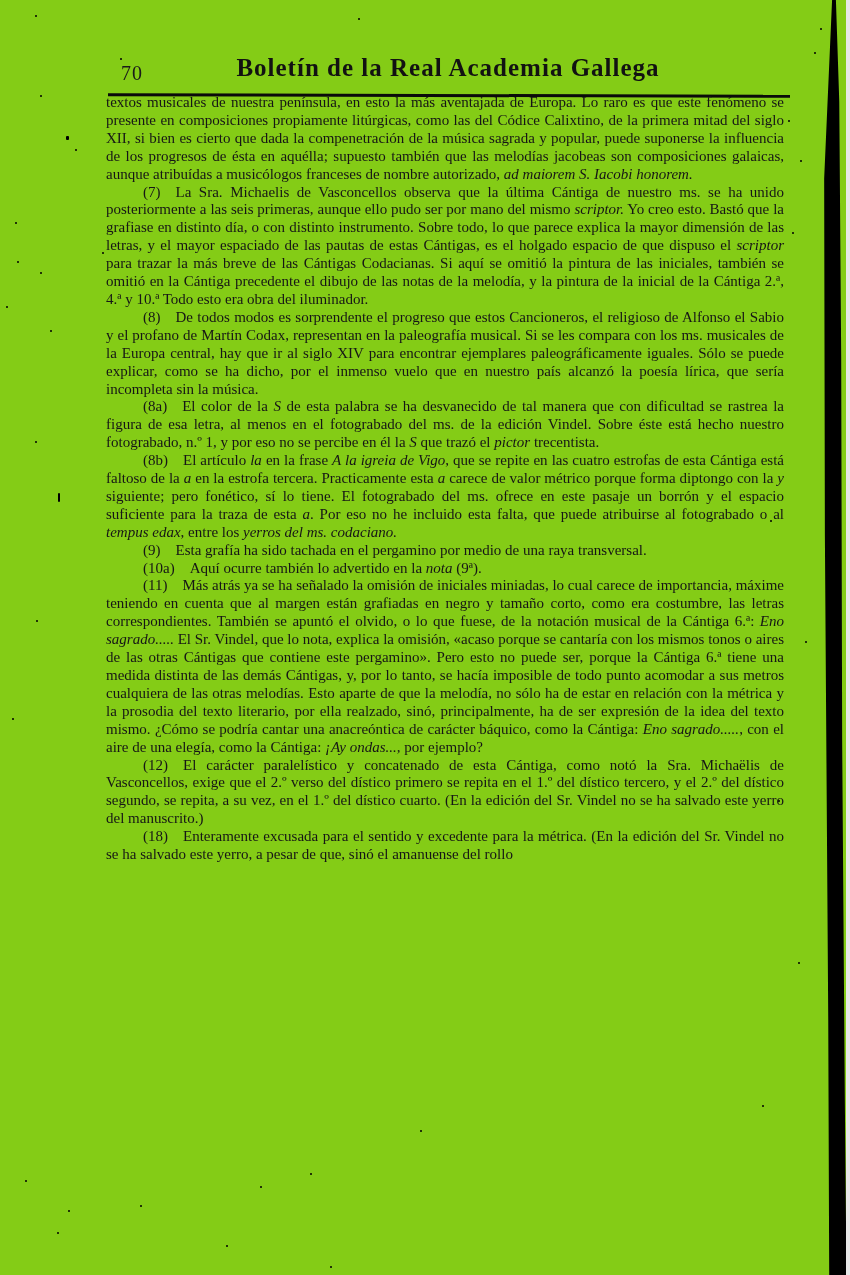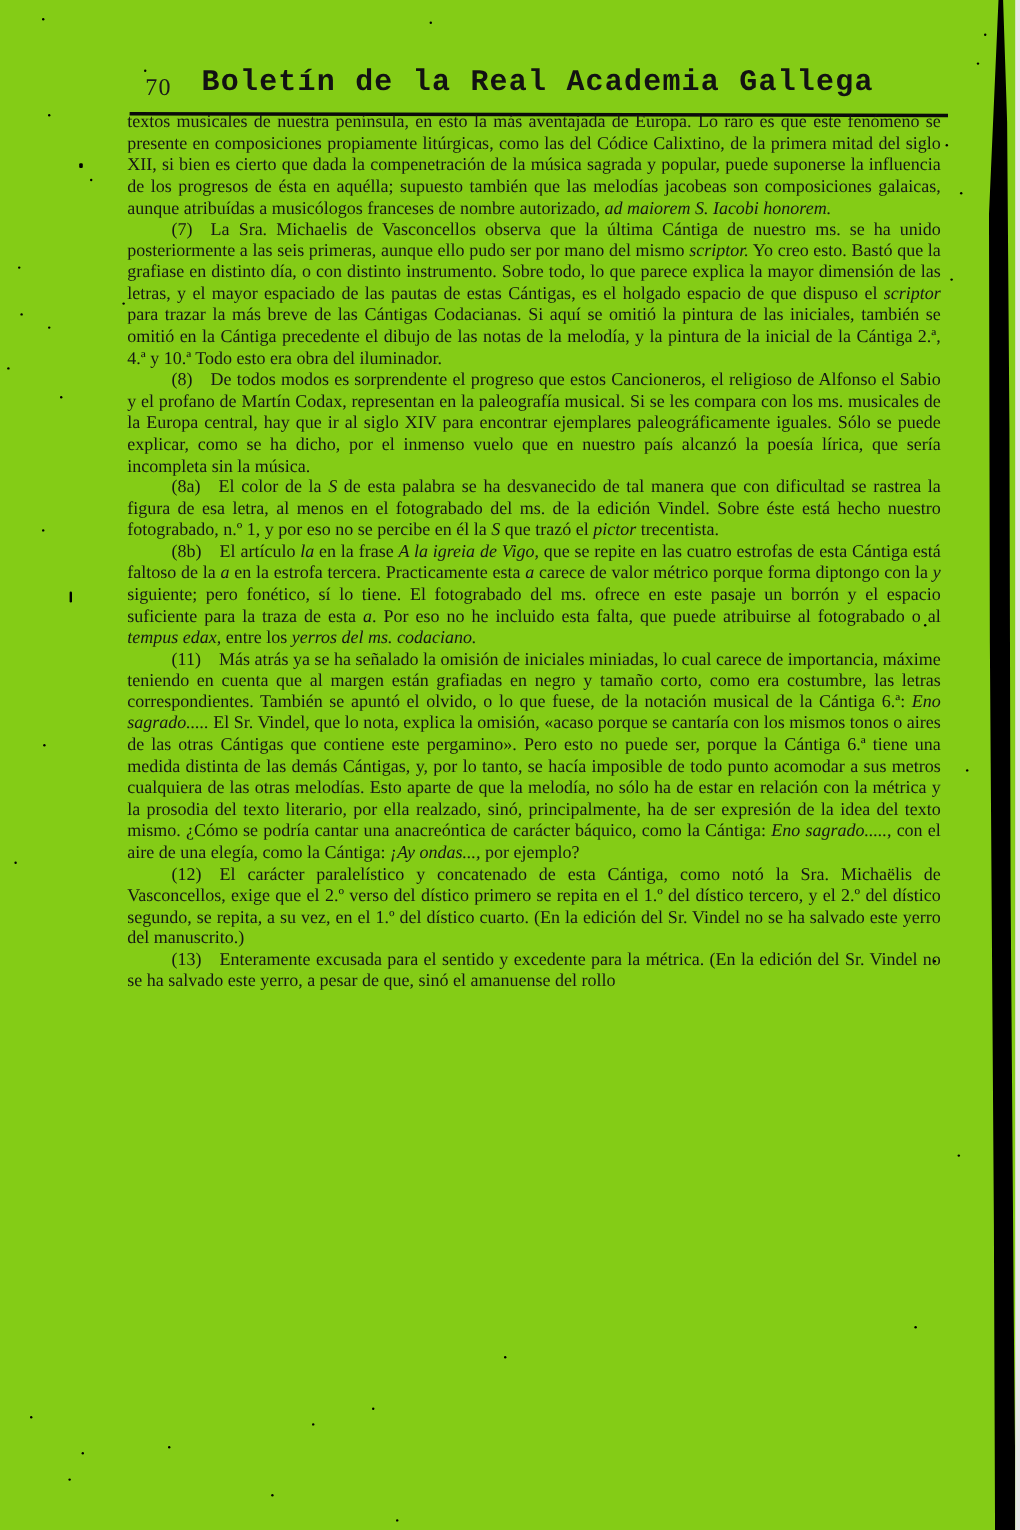--- a/index.html
+++ b/index.html
@@ -14,21 +14,21 @@
   }
   
   .header{position:relative;height:98px;}
   .page-number{
     position:absolute;left:121px;top:62px;
     font-size:20px;letter-spacing:1px;color:#1a1a1a;
   }
   .journal-title{
     position:absolute;left:108px;right:58px;top:54px;
     text-align:center;
-    font-family:Liberation Mono, monospace;
+    font-family:Liberation Serif, serif;
     font-weight:700;font-size:25px;letter-spacing:1px;
     color:#121212;
     white-space:nowrap;
   }
   .header-rule{
     position:absolute;left:108px;right:56px;top:94px;
     height:3px;background:#0a0a0a;
     transform:rotate(0.12deg);
   }
   
@@ -61,23 +61,25 @@
     <div class="journal-title">Boletín de la Real Academia Gallega</div>
     <div class="header-rule"></div>
   </div>
 
   <div class="body-text">
       <p class="para"><span>textos musicales de nuestra península, en esto la más aventajada de Europa. Lo raro es que este fenómeno se presente en composiciones propiamente litúrgicas, como las del Códice Calixtino, de la primera mitad del siglo XII, si bien es cierto que dada la compenetración de la música sagrada y popular, puede suponerse la influencia de los progresos de ésta en aquélla; supuesto también que las melodías jacobeas son composiciones galaicas, aunque atribuídas a musicólogos franceses de nombre autorizado, </span><span class="it">ad maiorem S. Iacobi honorem.</span></p>
       <p class="para noted"><span class="note-label">(7)</span><span>La Sra. Michaelis de Vasconcellos observa que la última Cántiga de nuestro ms. se ha unido posteriormente a las seis primeras, aunque ello pudo ser por mano del mismo </span><span class="it">scriptor.</span><span> Yo creo esto. Bastó que la grafiase en distinto día, o con distinto instrumento. Sobre todo, lo que parece explica la mayor dimensión de las letras, y el mayor espaciado de las pautas de estas Cántigas, es el holgado espacio de que dispuso el </span><span class="it">scriptor</span><span> para trazar la más breve de las Cántigas Codacianas. Si aquí se omitió la pintura de las iniciales, también se omitió en la Cántiga precedente el dibujo de las notas de la melodía, y la pintura de la inicial de la Cántiga 2.ª, 4.ª y 10.ª Todo esto era obra del iluminador.</span></p>
       <p class="para noted"><span class="note-label">(8)</span><span>De todos modos es sorprendente el progreso que estos Cancioneros, el religioso de Alfonso el Sabio y el profano de Martín Codax, representan en la paleografía musical. Si se les compara con los ms. musicales de la Europa central, hay que ir al siglo XIV para encontrar ejemplares paleográficamente iguales. Sólo se puede explicar, como se ha dicho, por el inmenso vuelo que en nuestro país alcanzó la poesía lírica, que sería incompleta sin la música.</span></p>
       <p class="para noted"><span class="note-label">(8a)</span><span>El color de la </span><span class="it">S</span><span> de esta palabra se ha desvanecido de tal manera que con dificultad se rastrea la figura de esa letra, al menos en el fotograbado del ms. de la edición Vindel. Sobre éste está hecho nuestro fotograbado, n.º 1, y por eso no se percibe en él la </span><span class="it">S</span><span> que trazó el </span><span class="it">pictor</span><span> trecentista.</span></p>
       <p class="para noted"><span class="note-label">(8b)</span><span>El artículo </span><span class="it">la</span><span> en la frase </span><span class="it">A la igreia de Vigo</span><span>, que se repite en las cuatro estrofas de esta Cántiga está faltoso de la </span><span class="it">a</span><span> en la estrofa tercera. Practicamente esta </span><span class="it">a</span><span> carece de valor métrico porque forma diptongo con la </span><span class="it">y</span><span> siguiente; pero fonético, sí lo tiene. El fotograbado del ms. ofrece en este pasaje un borrón y el espacio suficiente para la traza de esta </span><span class="it">a</span><span>. Por eso no he incluido esta falta, que puede atribuirse al fotograbado o al </span><span class="it">tempus edax</span><span>, entre los </span><span class="it">yerros del ms. codaciano.</span></p>
+      <p class="para noted"><span class="note-label">(9)</span><span>Esta grafía ha sido tachada en el pergamino por medio de una raya transversal.</span></p>
+      <p class="para noted"><span class="note-label">(10a)</span><span>Aquí ocurre también lo advertido en la </span><span class="it">nota</span><span> (9ª).</span></p>
       <p class="para noted"><span class="note-label">(11)</span><span>Más atrás ya se ha señalado la omisión de iniciales miniadas, lo cual carece de importancia, máxime teniendo en cuenta que al margen están grafiadas en negro y tamaño corto, como era costumbre, las letras correspondientes. También se apuntó el olvido, o lo que fuese, de la notación musical de la Cántiga 6.ª: </span><span class="it">Eno sagrado.....</span><span> El Sr. Vindel, que lo nota, explica la omisión, «acaso porque se cantaría con los mismos tonos o aires de las otras Cántigas que contiene este pergamino». Pero esto no puede ser, porque la Cántiga 6.ª tiene una medida distinta de las demás Cántigas, y, por lo tanto, se hacía imposible de todo punto acomodar a sus metros cualquiera de las otras melodías. Esto aparte de que la melodía, no sólo ha de estar en relación con la métrica y la prosodia del texto literario, por ella realzado, sinó, principalmente, ha de ser expresión de la idea del texto mismo. ¿Cómo se podría cantar una anacreóntica de carácter báquico, como la Cántiga: </span><span class="it">Eno sagrado.....</span><span>, con el aire de una elegía, como la Cántiga: </span><span class="it">¡Ay ondas...,</span><span> por ejemplo?</span></p>
       <p class="para noted"><span class="note-label">(12)</span><span>El carácter paralelístico y concatenado de esta Cántiga, como notó la Sra. Michaëlis de Vasconcellos, exige que el 2.º verso del dístico primero se repita en el 1.º del dístico tercero, y el 2.º del dístico segundo, se repita, a su vez, en el 1.º del dístico cuarto. (En la edición del Sr. Vindel no se ha salvado este yerro del manuscrito.)</span></p>
-      <p class="para noted"><span class="note-label">(13)</span><span>Enteramente excusada para el sentido y excedente para la métrica. (En la edición del Sr. Vindel no se ha salvado este yerro, a pesar de que, sinó el amanuense del rollo</span></p>
+      <p class="para noted"><span class="note-label">(18)</span><span>Enteramente excusada para el sentido y excedente para la métrica. (En la edición del Sr. Vindel no se ha salvado este yerro, a pesar de que, sinó el amanuense del rollo</span></p>
     </div>
 
   <div class="binding-shadow"></div>
 
 <div class="speck" style="left: 40px; top: 95px;"></div>
     <div class="speck" style="left: 66px; top: 136px; width: 3px; height: 4px;"></div>
     <div class="speck" style="left: 75px; top: 149px;"></div>
     <div class="speck" style="left: 15px; top: 222px;"></div>
     <div class="speck" style="left: 6px; top: 306px;"></div>
     <div class="speck" style="left: 17px; top: 261px;"></div>

